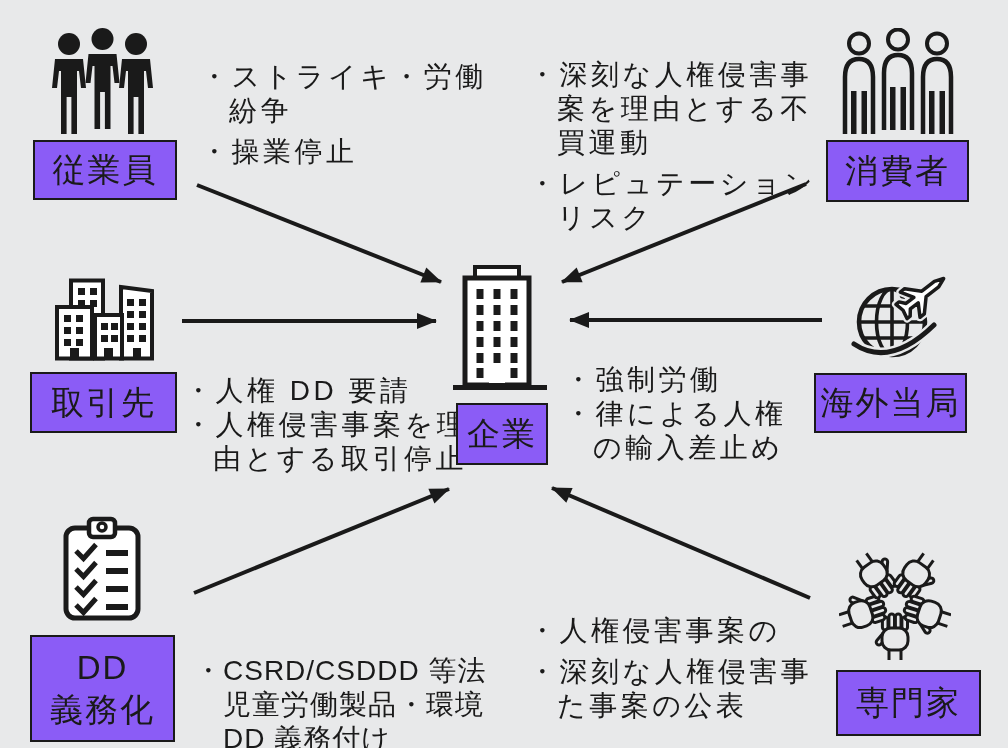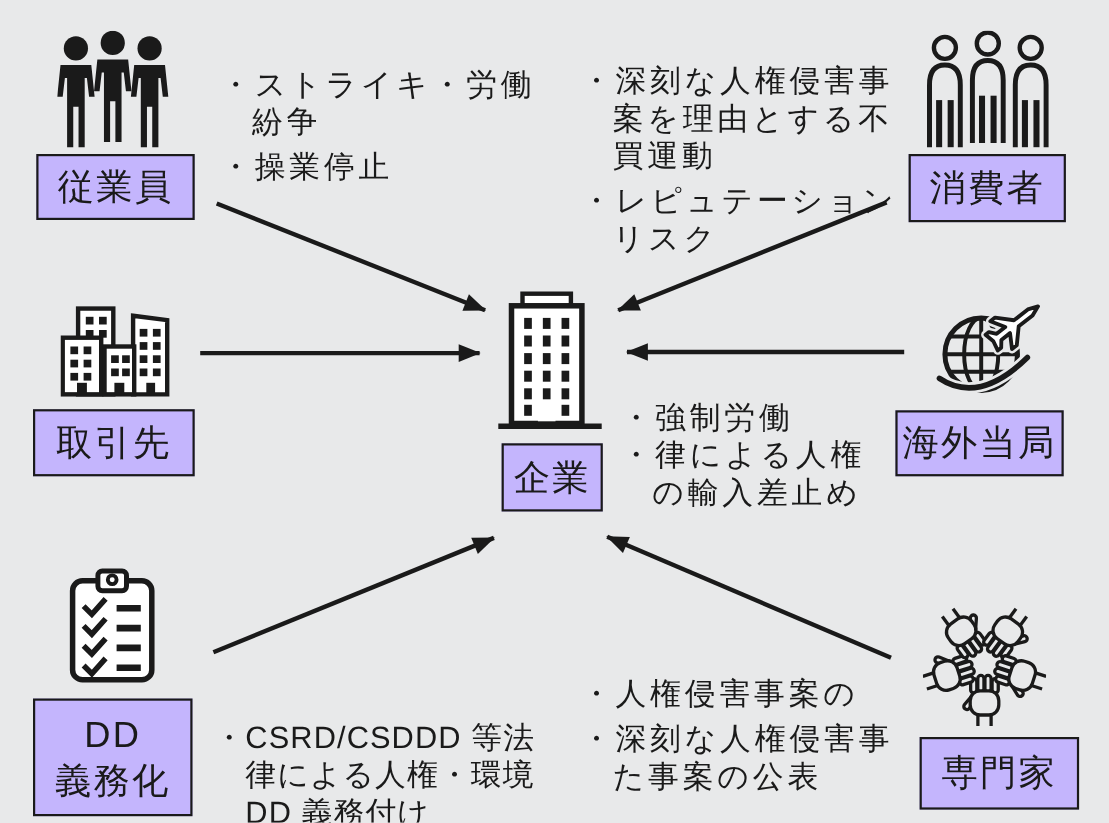--- a/index.html
+++ b/index.html
@@ -4,21 +4,21 @@
 <style>
   html,body{margin:0;padding:0;background:#e8e9ea;}
   .canvas{
     position:relative;width:1008px;height:748px;background:#e8e9ea;
     font-family:"Liberation Sans","DejaVu Sans",sans-serif;color:#1a1a1a;overflow:hidden;
   }
   svg{display:block;}
   .arrows{position:absolute;left:0;top:0;z-index:1;}
   .icon{position:absolute;z-index:2;}
   .labelbox{
-    position:absolute;z-index:3;background:#c4b5fd;border:2px solid #1a1a1a;
+    position:absolute;z-index:3;background:#8b5cf6;border:2px solid #1a1a1a;
     display:flex;flex-direction:column;align-items:center;justify-content:center;
     font-size:33px;letter-spacing:2px;text-align:center;line-height:42px;white-space:nowrap;
   }
   .notes{
     position:absolute;z-index:2;font-size:28px;line-height:34px;letter-spacing:3.5px;
     white-space:nowrap;
     margin-top:24px;
   }
   .line.cont{padding-left:29px;}
   .line.gap{margin-top:7px;}
@@ -159,20 +159,25 @@
           <rect x="56" y="45" width="7" height="7"></rect>
         <rect x="46" y="57" width="7" height="7"></rect>
           <rect x="56" y="57" width="7" height="7"></rect>
         <rect x="49" y="70" width="9" height="10.5"></rect>
       </g>
     </svg>
   </div>
   <div class="labelbox sup-box">
     <span>取引先</span>
   </div>
+  <div class="notes sup-notes">
+    <div class="line">・人権 DD 要請</div>
+    <div class="line">・人権侵害事案を理</div>
+    <div class="line cont">由とする取引停止</div>
+  </div>
 
   <div class="icon ovs-icon">
     <svg width="106" height="96" viewBox="0 0 106 96">
       <circle cx="44" cy="54" r="33" fill="#e8e9ea" stroke="#1a1a1a" stroke-width="4.5"></circle>
       <g stroke="#1a1a1a" stroke-width="3.6" fill="none">
         <line x1="44" y1="21" x2="44" y2="87"></line>
         <ellipse cx="44" cy="54" rx="15.5" ry="33"></ellipse>
         <line x1="15.5" y1="38" x2="72.5" y2="38"></line>
         <line x1="11" y1="54" x2="77" y2="54"></line>
         <line x1="15.5" y1="70" x2="72.5" y2="70"></line>
@@ -212,21 +217,21 @@
         <line x1="44" y1="91" x2="66" y2="91"></line>
       </g>
     </svg>
   </div>
   <div class="labelbox dd-box">
     <div>DD</div>
     <div>義務化</div>
   </div>
   <div class="notes dd-notes">
     <div class="line">・CSRD/CSDDD 等法</div>
-    <div class="line cont">律による人権・環境</div>
+    <div class="line cont">児童労働製品・環境</div>
     <div class="line cont">DD 義務付け</div>
   </div>
 
   <div class="icon exp-icon">
     <svg width="112" height="118" viewBox="0 0 112 118">
       <defs>
         <g id="hd">
           <g fill="#e8e9ea" stroke="#1a1a1a" stroke-width="3">
             <line x1="-6" y1="-57" x2="-6" y2="-46"></line>
             <line x1="6" y1="-57" x2="6" y2="-46"></line>

